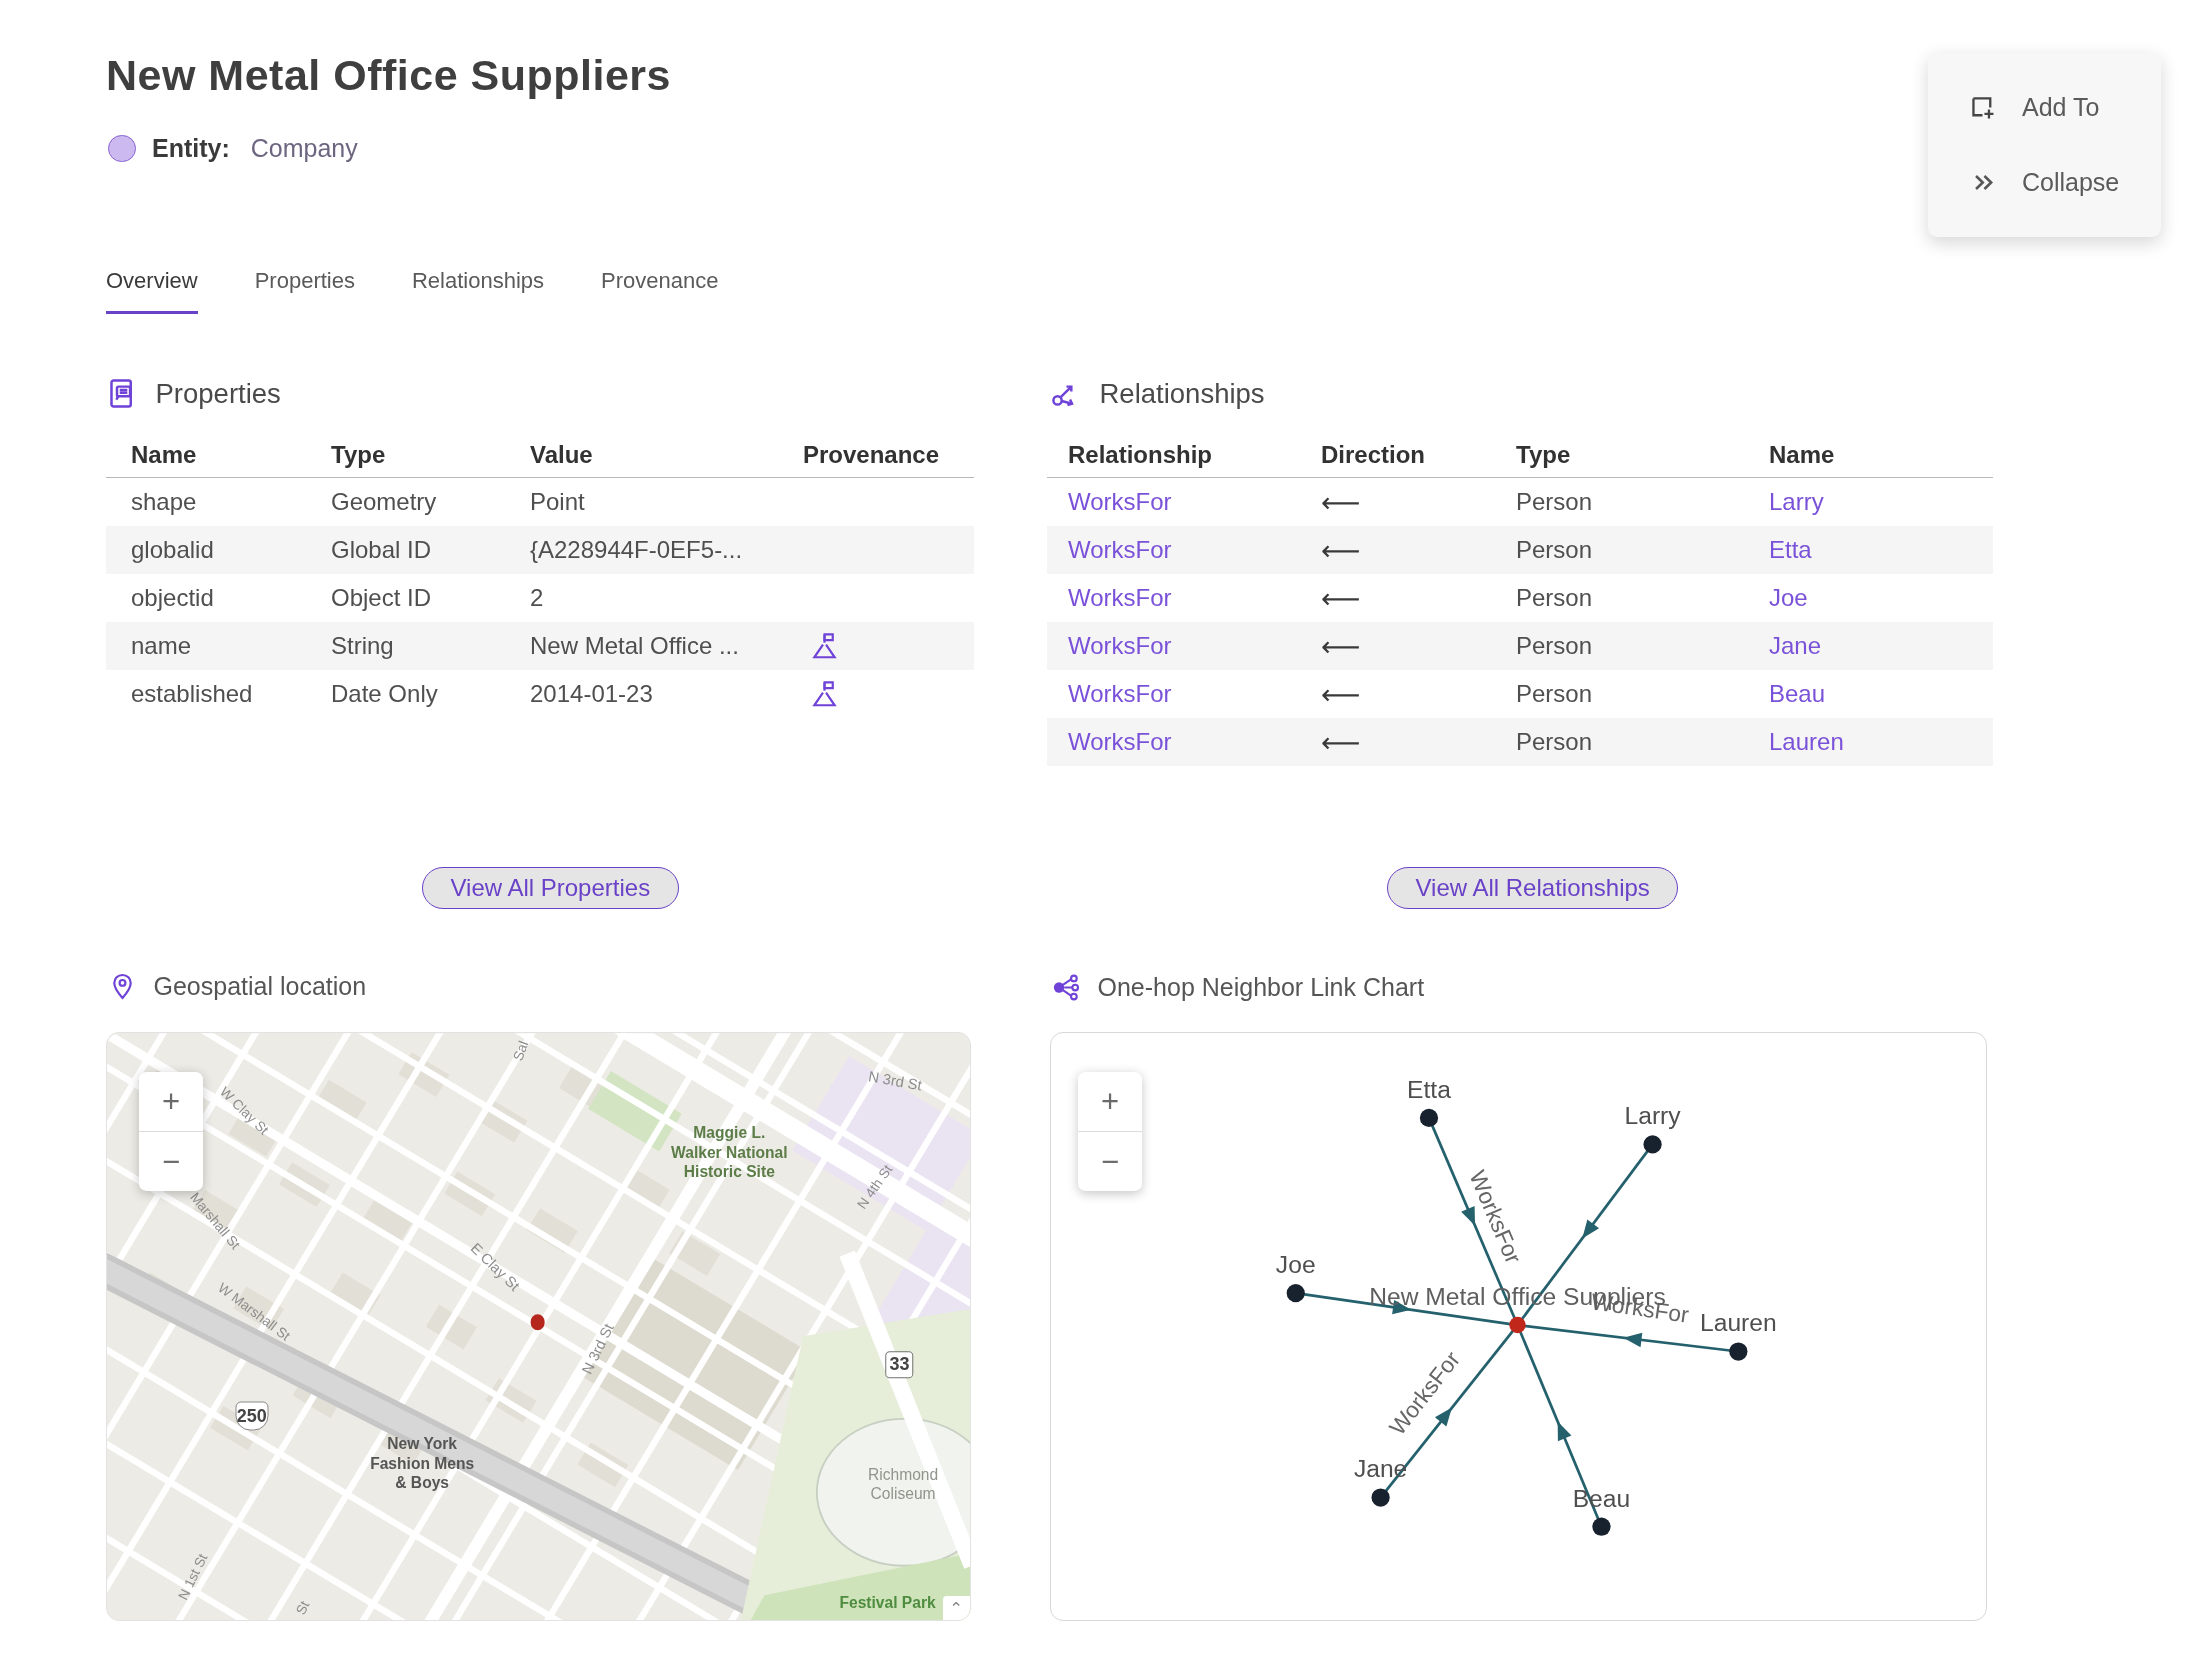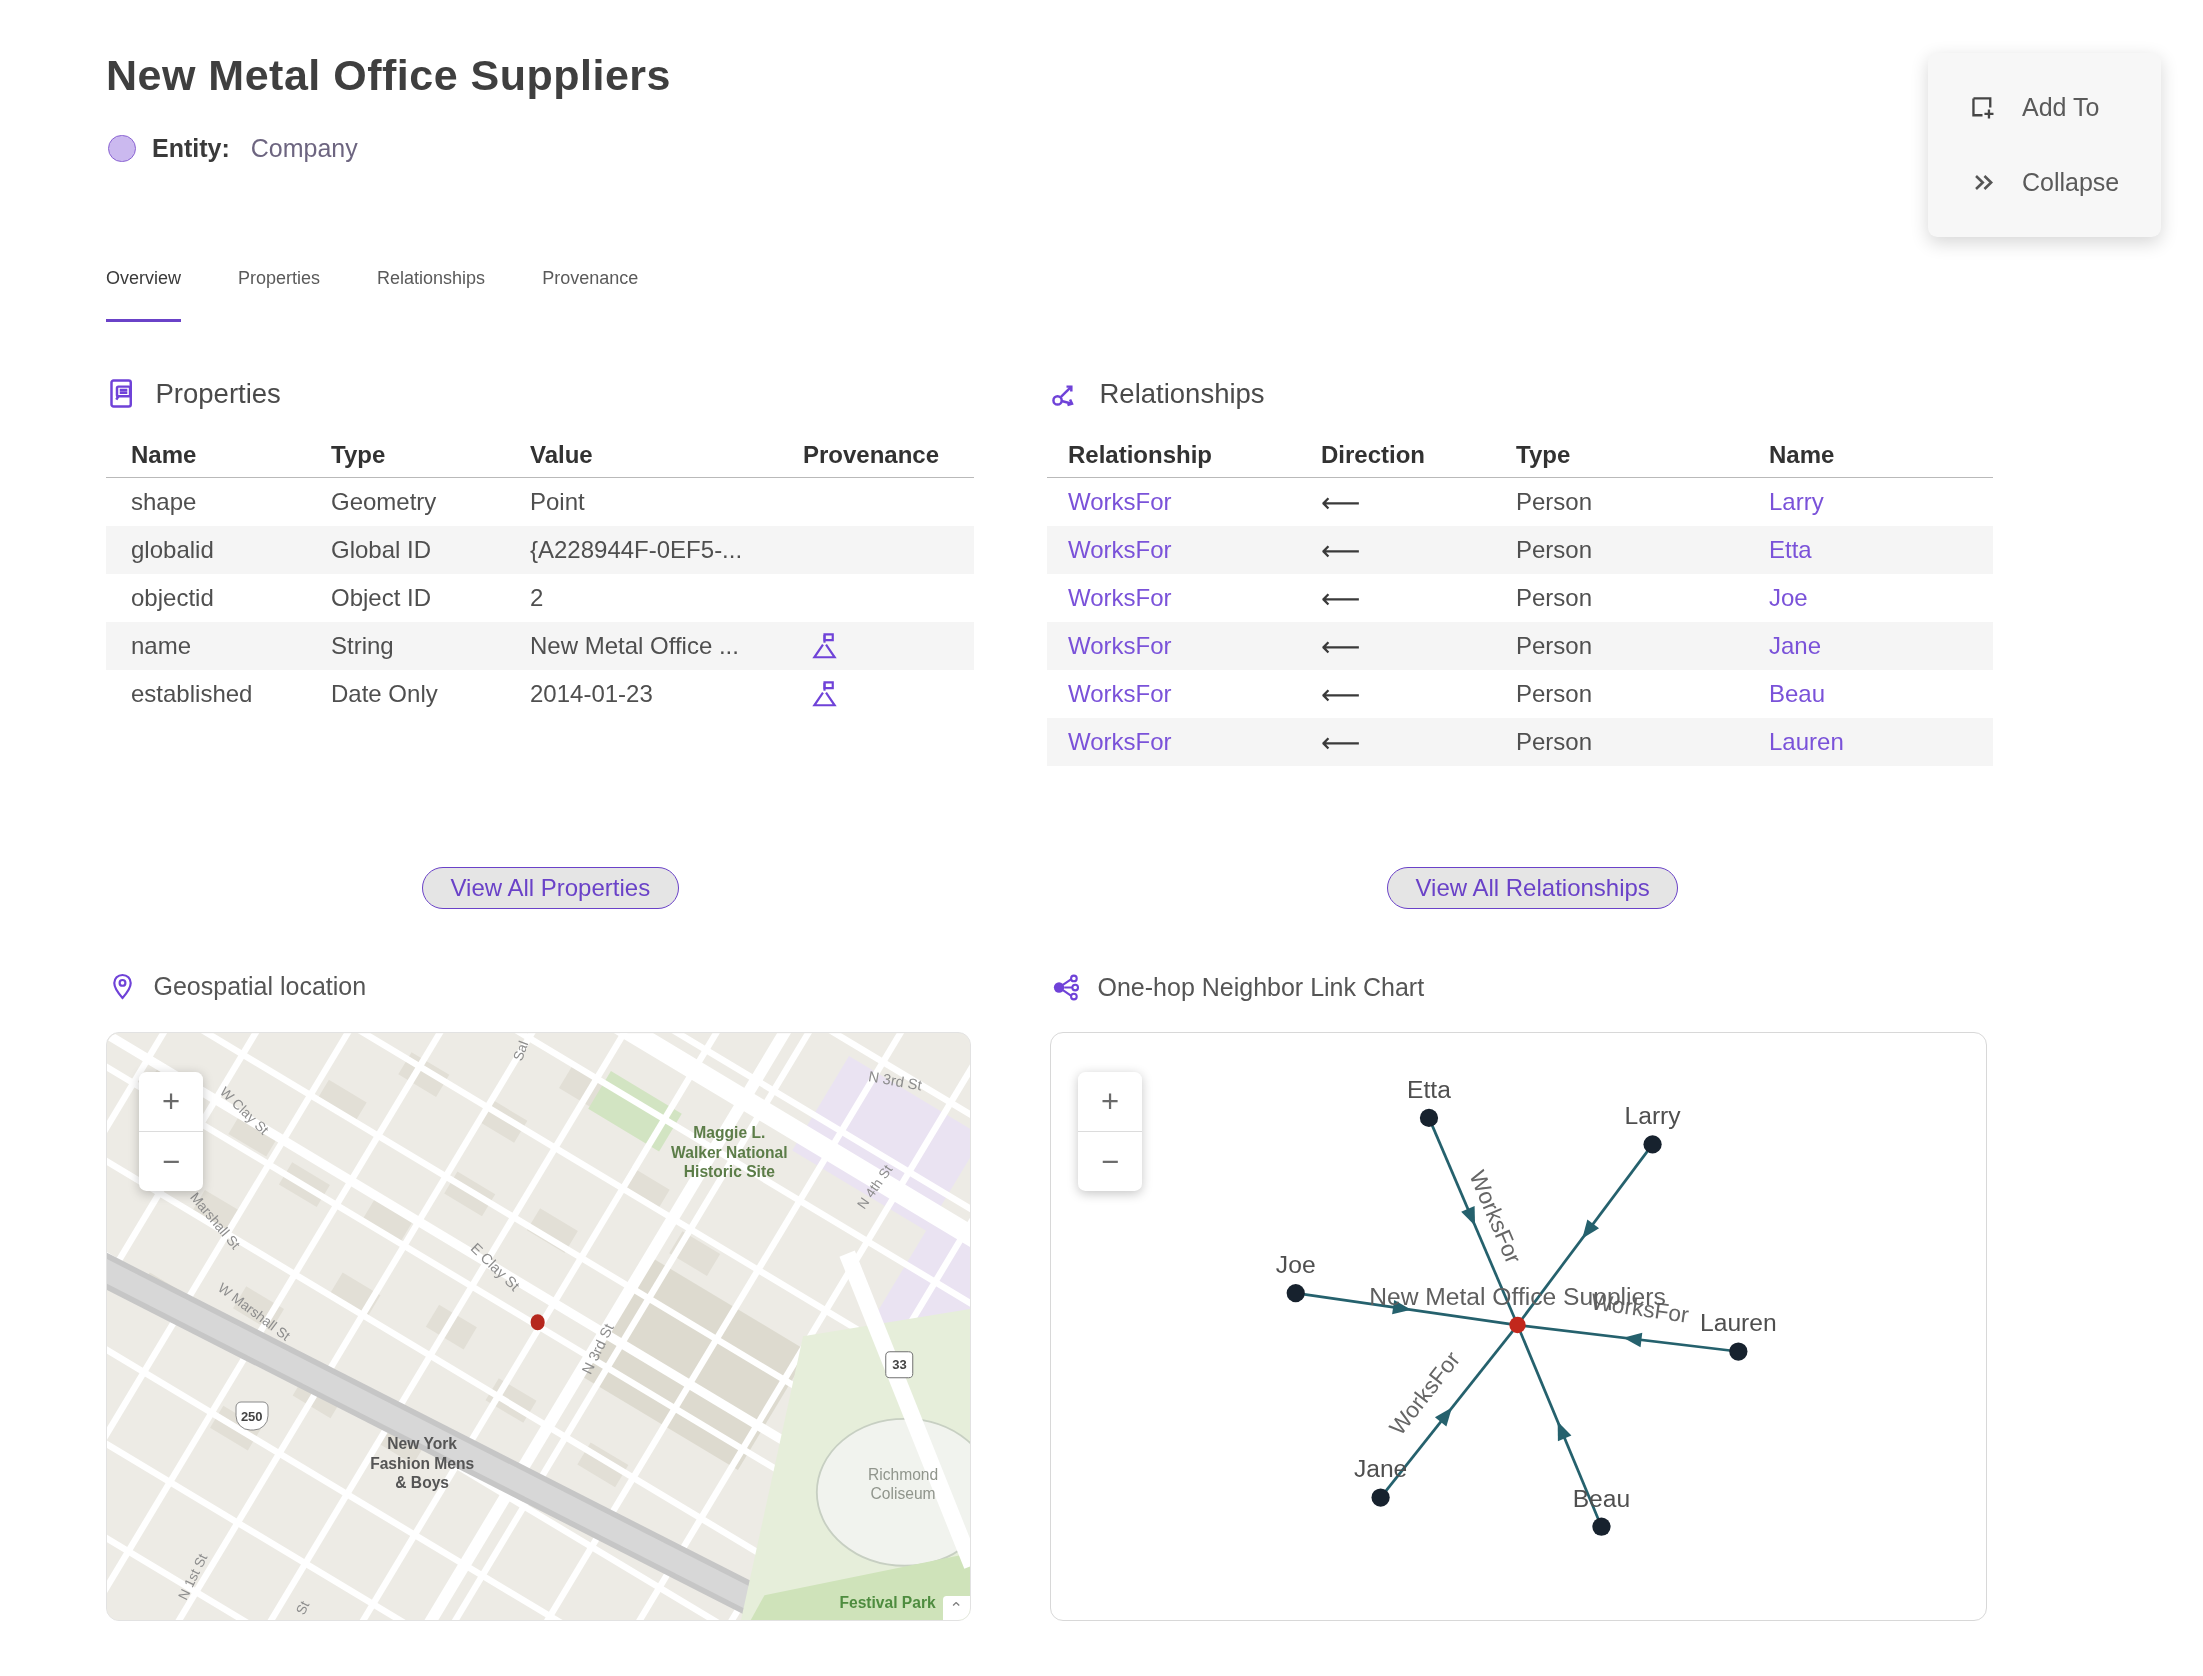--- a/index.html
+++ b/index.html
@@ -15,21 +15,21 @@
   .entity-dot{width:27.5px;height:27.5px;border-radius:50%;background:#cbb9ef;border:1.8px solid #8a63d2;margin-right:16.5px}
   .entity-label{font-weight:bold;color:#3a3a3a;margin-right:21px}
   .entity-type{color:#6d6580}
 
   .actions-card{position:absolute;left:1928px;top:53px;width:233px;height:184px;background:#f7f7f7;border-radius:9.2px;
     box-shadow:0 5.5px 18.4px rgba(0,0,0,.16);display:flex;flex-direction:column;justify-content:space-around;padding:16.5px 0}
   .action-item{display:flex;align-items:center;padding-left:39px;cursor:pointer;color:#5a5a5a;font-size:25px}
   .action-item .aicon{width:31px;height:31px;margin-right:24px;flex:0 0 auto}
 
   .tabs{position:absolute;left:106px;top:268px;display:flex;gap:57px}
-  .tab{font-size:18px;color:#5a5a5a;padding-bottom:30px;border-bottom:3.7px solid transparent;cursor:pointer}
+  .tab{font-size:22px;color:#5a5a5a;padding-bottom:17px;border-bottom:3.7px solid transparent;cursor:pointer}
   .tab.active{color:#3a3a3a;border-bottom-color:var(--accent)}
 
   .section-head{position:absolute;display:flex;align-items:center;gap:16.5px}
   .section-head .sicon{width:33px;height:33px}
   .section-title{font-size:27.5px;color:#4a4a4a}
 
   .tablewrap{position:absolute;top:432px}
   .trow{display:grid;align-items:center;height:48px;font-size:24px;color:#4f4f4f}
   .trow.head{height:46px;font-weight:bold;color:#323232;border-bottom:1.8px solid #b9b9b9}
   .trow.alt{background:var(--row-alt)}
@@ -48,21 +48,21 @@
   .map-panel{left:106px;width:865px;border:0.9px solid #e2e2e2;background:#edebe5}
   .chart-panel{left:1050px;width:937px;border:1.8px solid #d8d8d8;background:#fff}
 
   .zoomcard{position:absolute;width:64px;height:119px;background:#fff;border-radius:7.3px;box-shadow:0 2.8px 11px rgba(0,0,0,.22);
     display:flex;flex-direction:column;z-index:5}
   .zoombtn{flex:1;display:flex;align-items:center;justify-content:center;font-size:31px;color:#6a6a6a;cursor:pointer}
   .zoombtn.zin{border-bottom:0.9px solid #dcdcdc}
 
   .map-label{position:absolute;color:#8d8d8d;text-align:center;line-height:1.25;white-space:nowrap;z-index:3;pointer-events:none}
   .shield{position:absolute;z-index:3;background:#fff;color:#444;display:flex;align-items:center;justify-content:center;
-    font-size:13px;font-weight:bold;transform:translate(-50%,-50%)}
+    font-size:18px;font-weight:bold;transform:translate(-50%,-50%)}
   .shield.us{width:33px;height:29px;border:1.8px solid #8a8a8a;border-radius:5.5px 5.5px 14.7px 14.7px}
   .shield.state{width:27.5px;height:27.5px;border:1.8px solid #6f6f6f;border-radius:4.6px}
   .map-marker{position:absolute;width:14.7px;height:15.6px;border-radius:50%;background:var(--marker);z-index:4;transform:translate(-50%,-50%)}
   .attr-toggle{position:absolute;right:0;bottom:0;width:27.5px;height:24px;background:#fff;color:#808080;z-index:5;
     display:flex;align-items:center;justify-content:center;font-size:16.5px;border-radius:3.7px 0 0 0}
   svg{display:block}
 </style>
 </head>
 <body>
 

